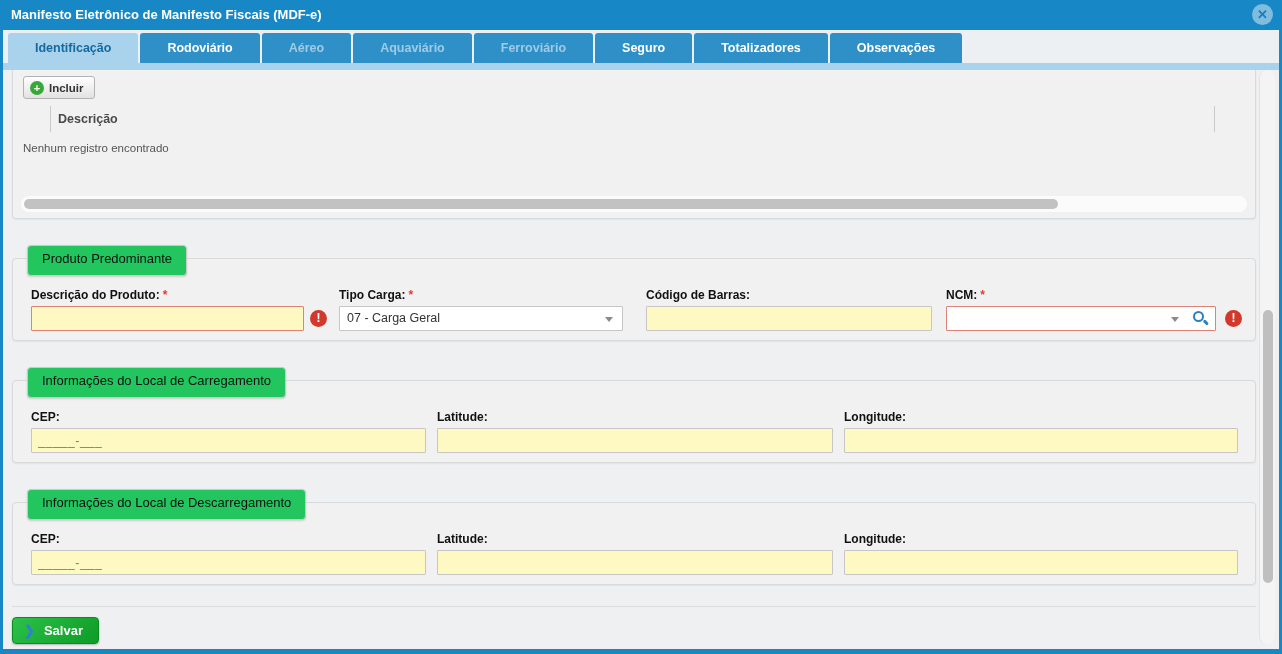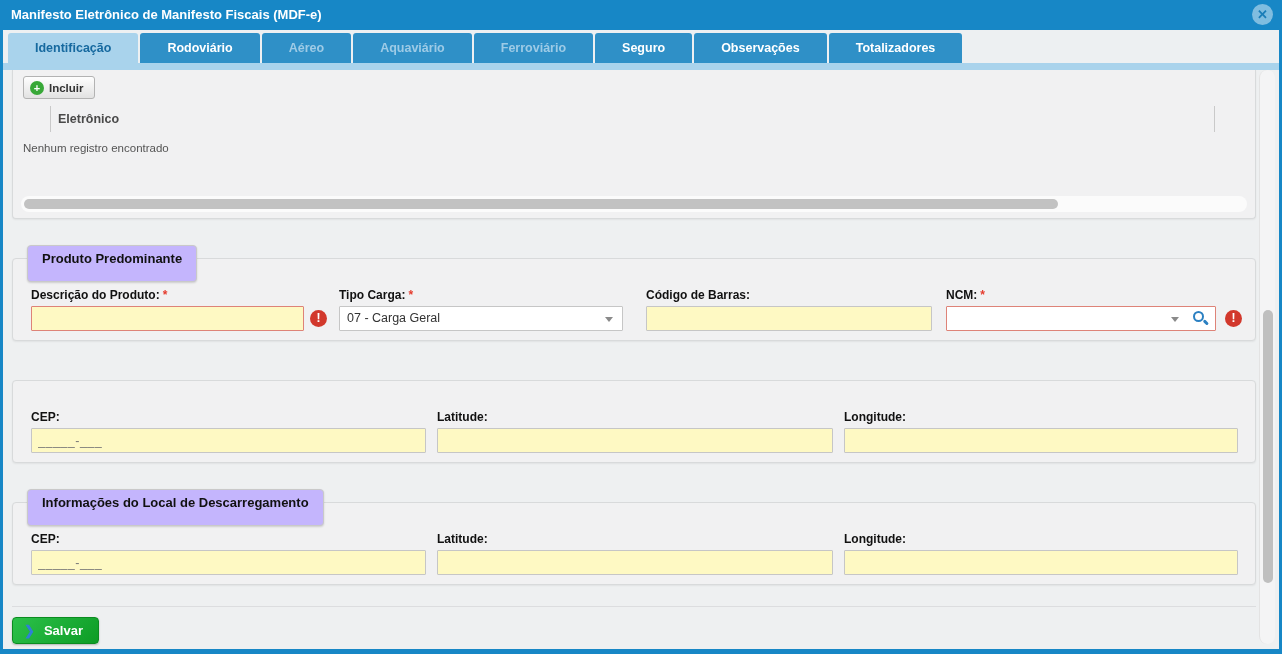--- a/index.html
+++ b/index.html
@@ -46,23 +46,23 @@
   .tab.active { background:#a9d3ec; color:#16699f; }
   .tab.disabled { color:#9ecbe6; cursor:default; }
 
   
   .panel {
     position:absolute; left:12px; width:1244px;
     background:#f1f1f2; border:1px solid #d8dadb; border-radius:4px;
     box-shadow:0 1px 2px rgba(0,0,0,0.06);
   }
   .legend {
-    position:absolute; left:14px; top:-14px; height:37px;
-    background:#c4b5fd; border:1px solid #c9c9c9; border-radius:4px;
-    padding:0 14px; line-height:25px; font-weight:bold; font-size:13px;
+    position:absolute; left:14px; top:-14px; height:31px;
+    background:#22c55e; border:1px solid #c9c9c9; border-radius:4px;
+    padding:0 14px; line-height:25px; font-weight:normal; font-size:13px;
     color:#111; box-shadow:0 1px 2px rgba(0,0,0,0.15); white-space:nowrap; z-index:5;
   }
 
   
   .grid-panel { top:70px; height:149px; border-top:none; border-radius:0 0 4px 4px; }
   .btn-incluir {
     position:absolute; left:10px; top:6px; height:23px;
     display:flex; align-items:center; gap:5px; padding:0 10px 0 6px;
     background:linear-gradient(#fefefe,#e2e2e2);
     border:1px solid #b3b3b3; border-radius:3px;
@@ -173,34 +173,34 @@
   </div>
 
   <div class="tabbar">
     <div class="tabs">
       <div class="tab active">Identificação</div>
       <div class="tab">Rodoviário</div>
       <div class="tab disabled">Aéreo</div>
       <div class="tab disabled">Aquaviário</div>
       <div class="tab disabled">Ferroviário</div>
       <div class="tab">Seguro</div>
+      <div class="tab">Totalizadores</div>
       <div class="tab">Observações</div>
-      <div class="tab">Totalizadores</div>
     </div>
   </div>
   <div class="tabstrip-bottom"></div>
 
   <div class="panel grid-panel">
     <div class="btn-incluir">
       <span class="plus-icon">+</span>
       <span>Incluir</span>
     </div>
     <div class="grid-header">
       <div class="col-sep first"></div>
-      <div class="col-title">Eletrônico</div>
+      <div class="col-title">Descrição</div>
       <div class="col-sep last"></div>
     </div>
     <div class="empty-msg">Nenhum registro encontrado</div>
     <div class="hscroll">
       <div class="thumb"></div>
     </div>
   </div>
 
   <div class="panel prod-panel">
     <div class="legend">Produto Predominante</div>
@@ -228,20 +228,21 @@
       <span>NCM:</span><span class="req">*</span>
     </div>
     <div class="combo error row-inputs" style="left:933px; width:270px;">
       <span class="dd-arrow" style="right:36px;"></span>
       <span class="search-icon" style="right:11px;"></span>
     </div>
     <span class="err-icon" style="left:1212px; top:51px;">!</span>
   </div>
 
   <div class="panel carreg-panel">
+    <div class="legend">Informações do Local de Carregamento</div>
 
     <div class="field-label row-labels" style="left:18px;">
       <span>CEP:</span>
     </div>
     <input class="tbox mask row-inputs" style="left: 18px; width: 395px;" value="_____-___">
 
     <div class="field-label row-labels" style="left:424px;">
       <span>Latitude:</span>
     </div>
     <input class="tbox row-inputs" style="left: 424px; width: 396px;" value="">

